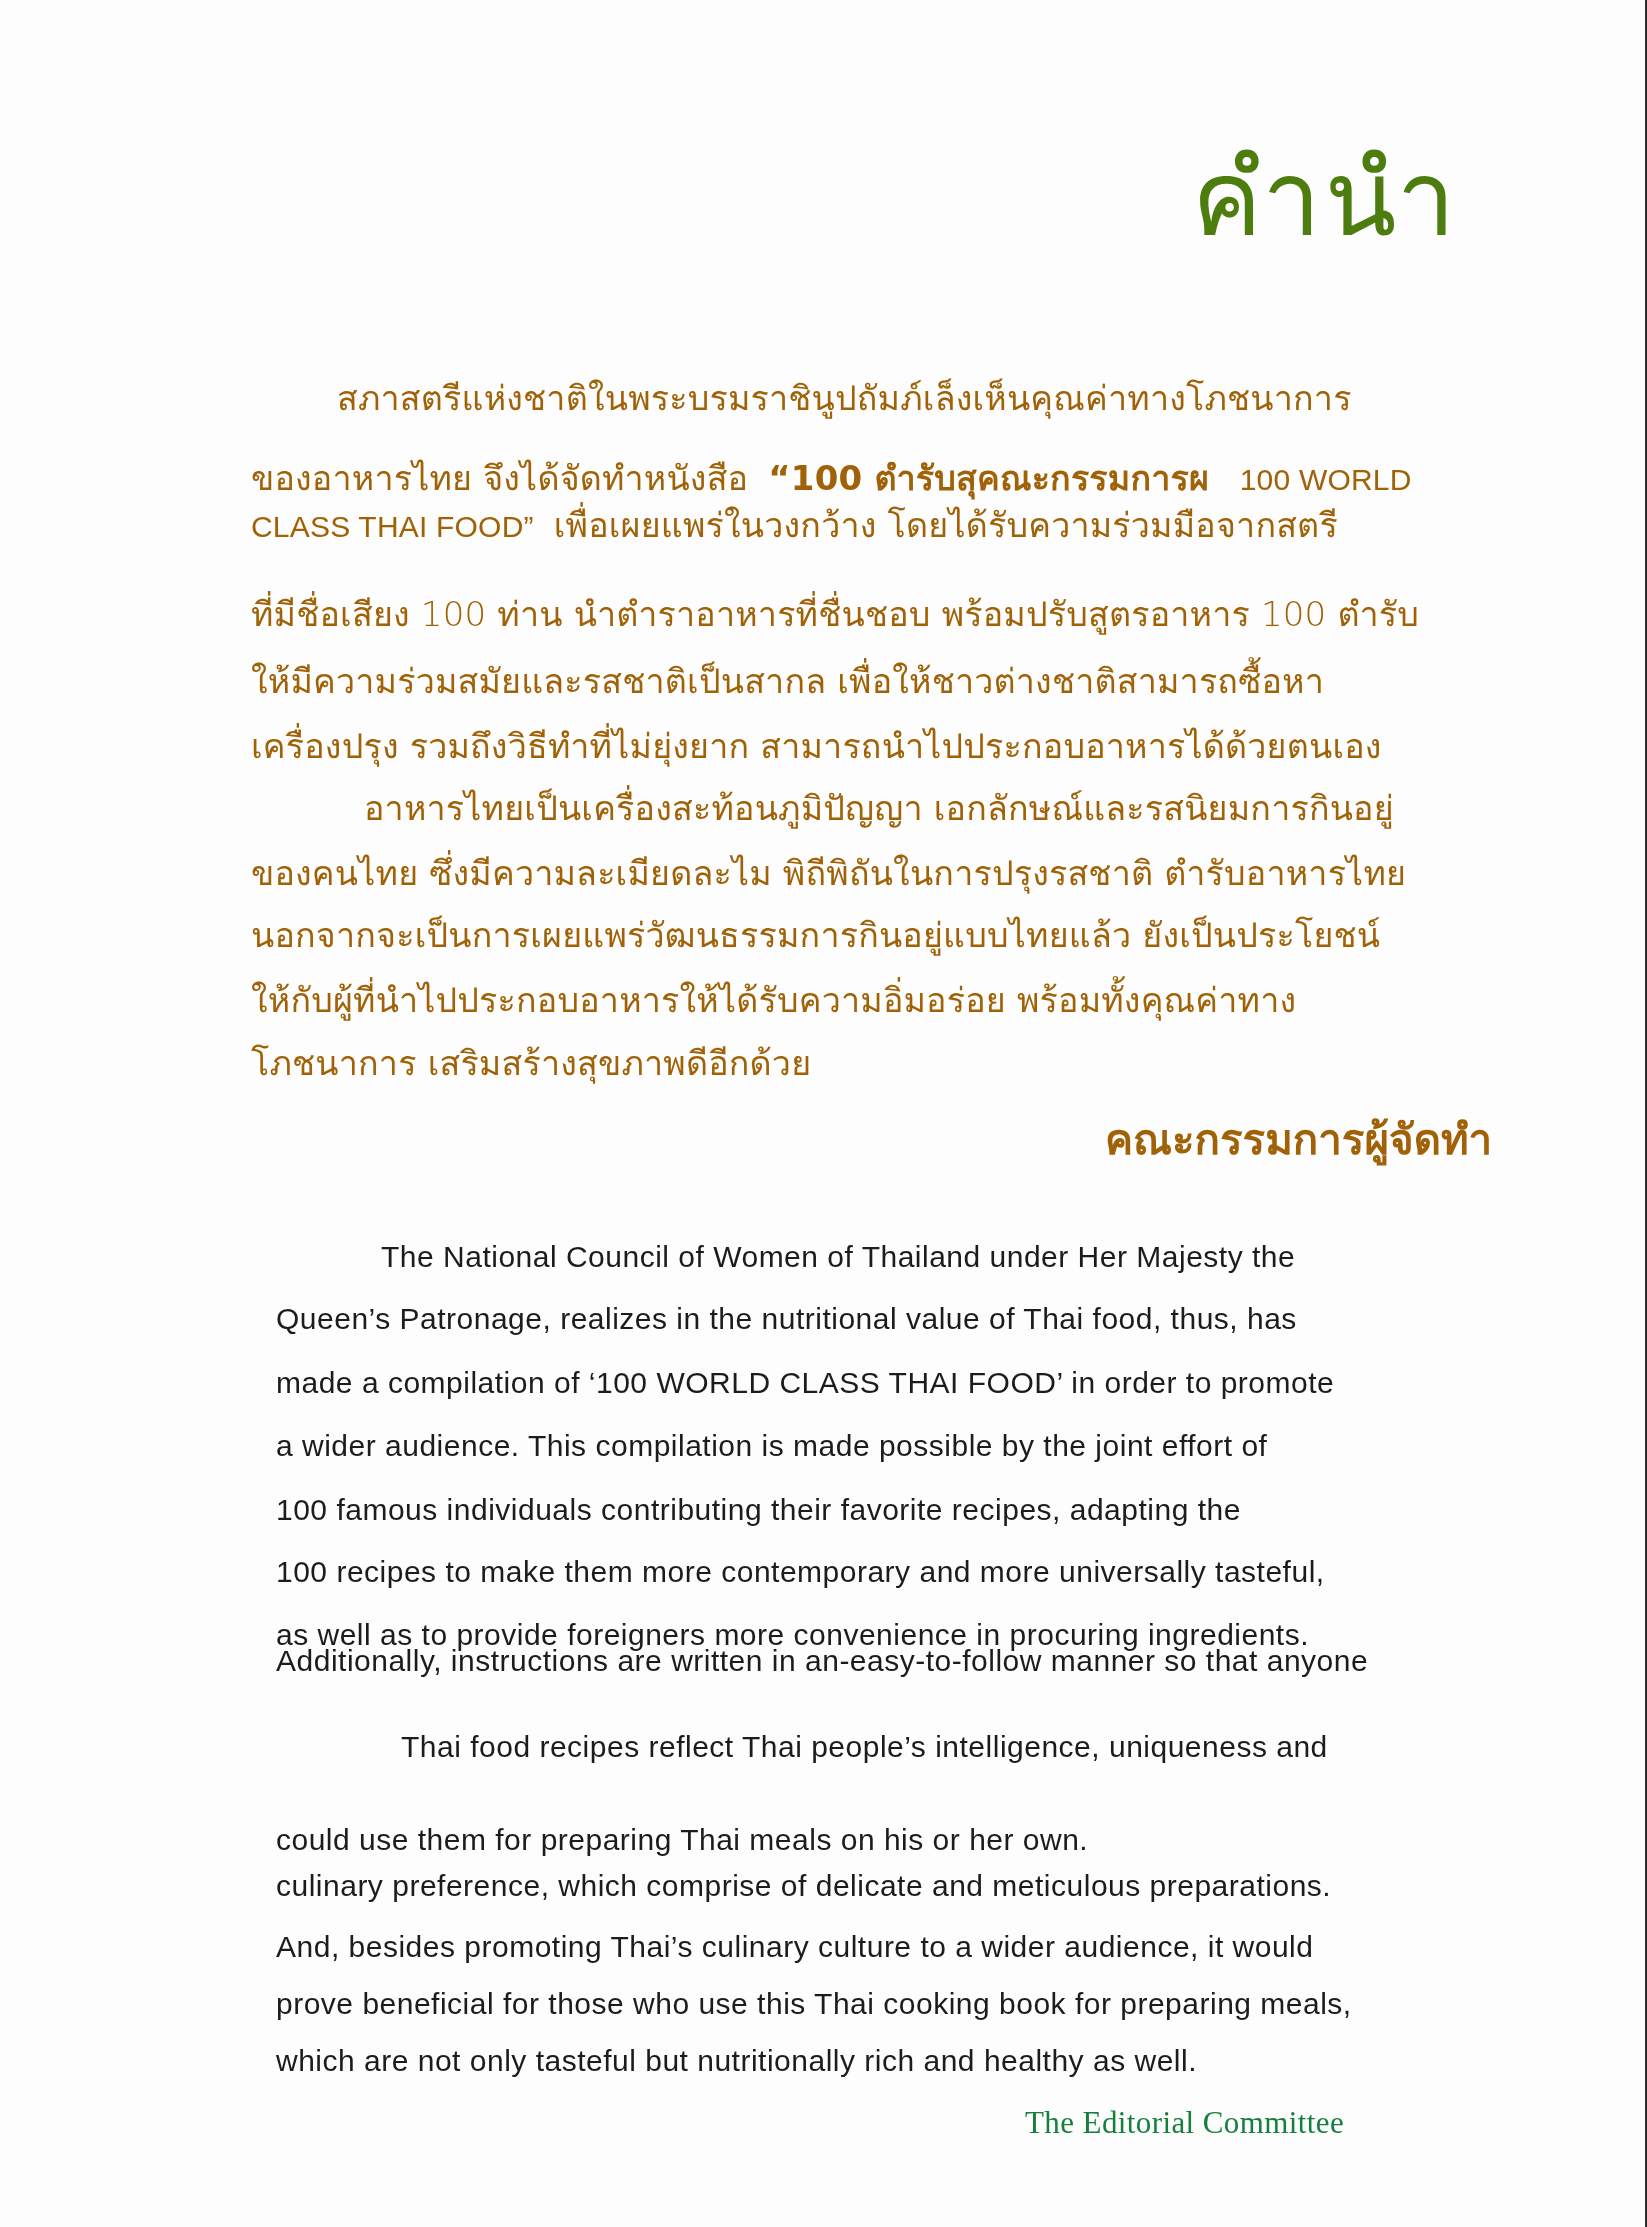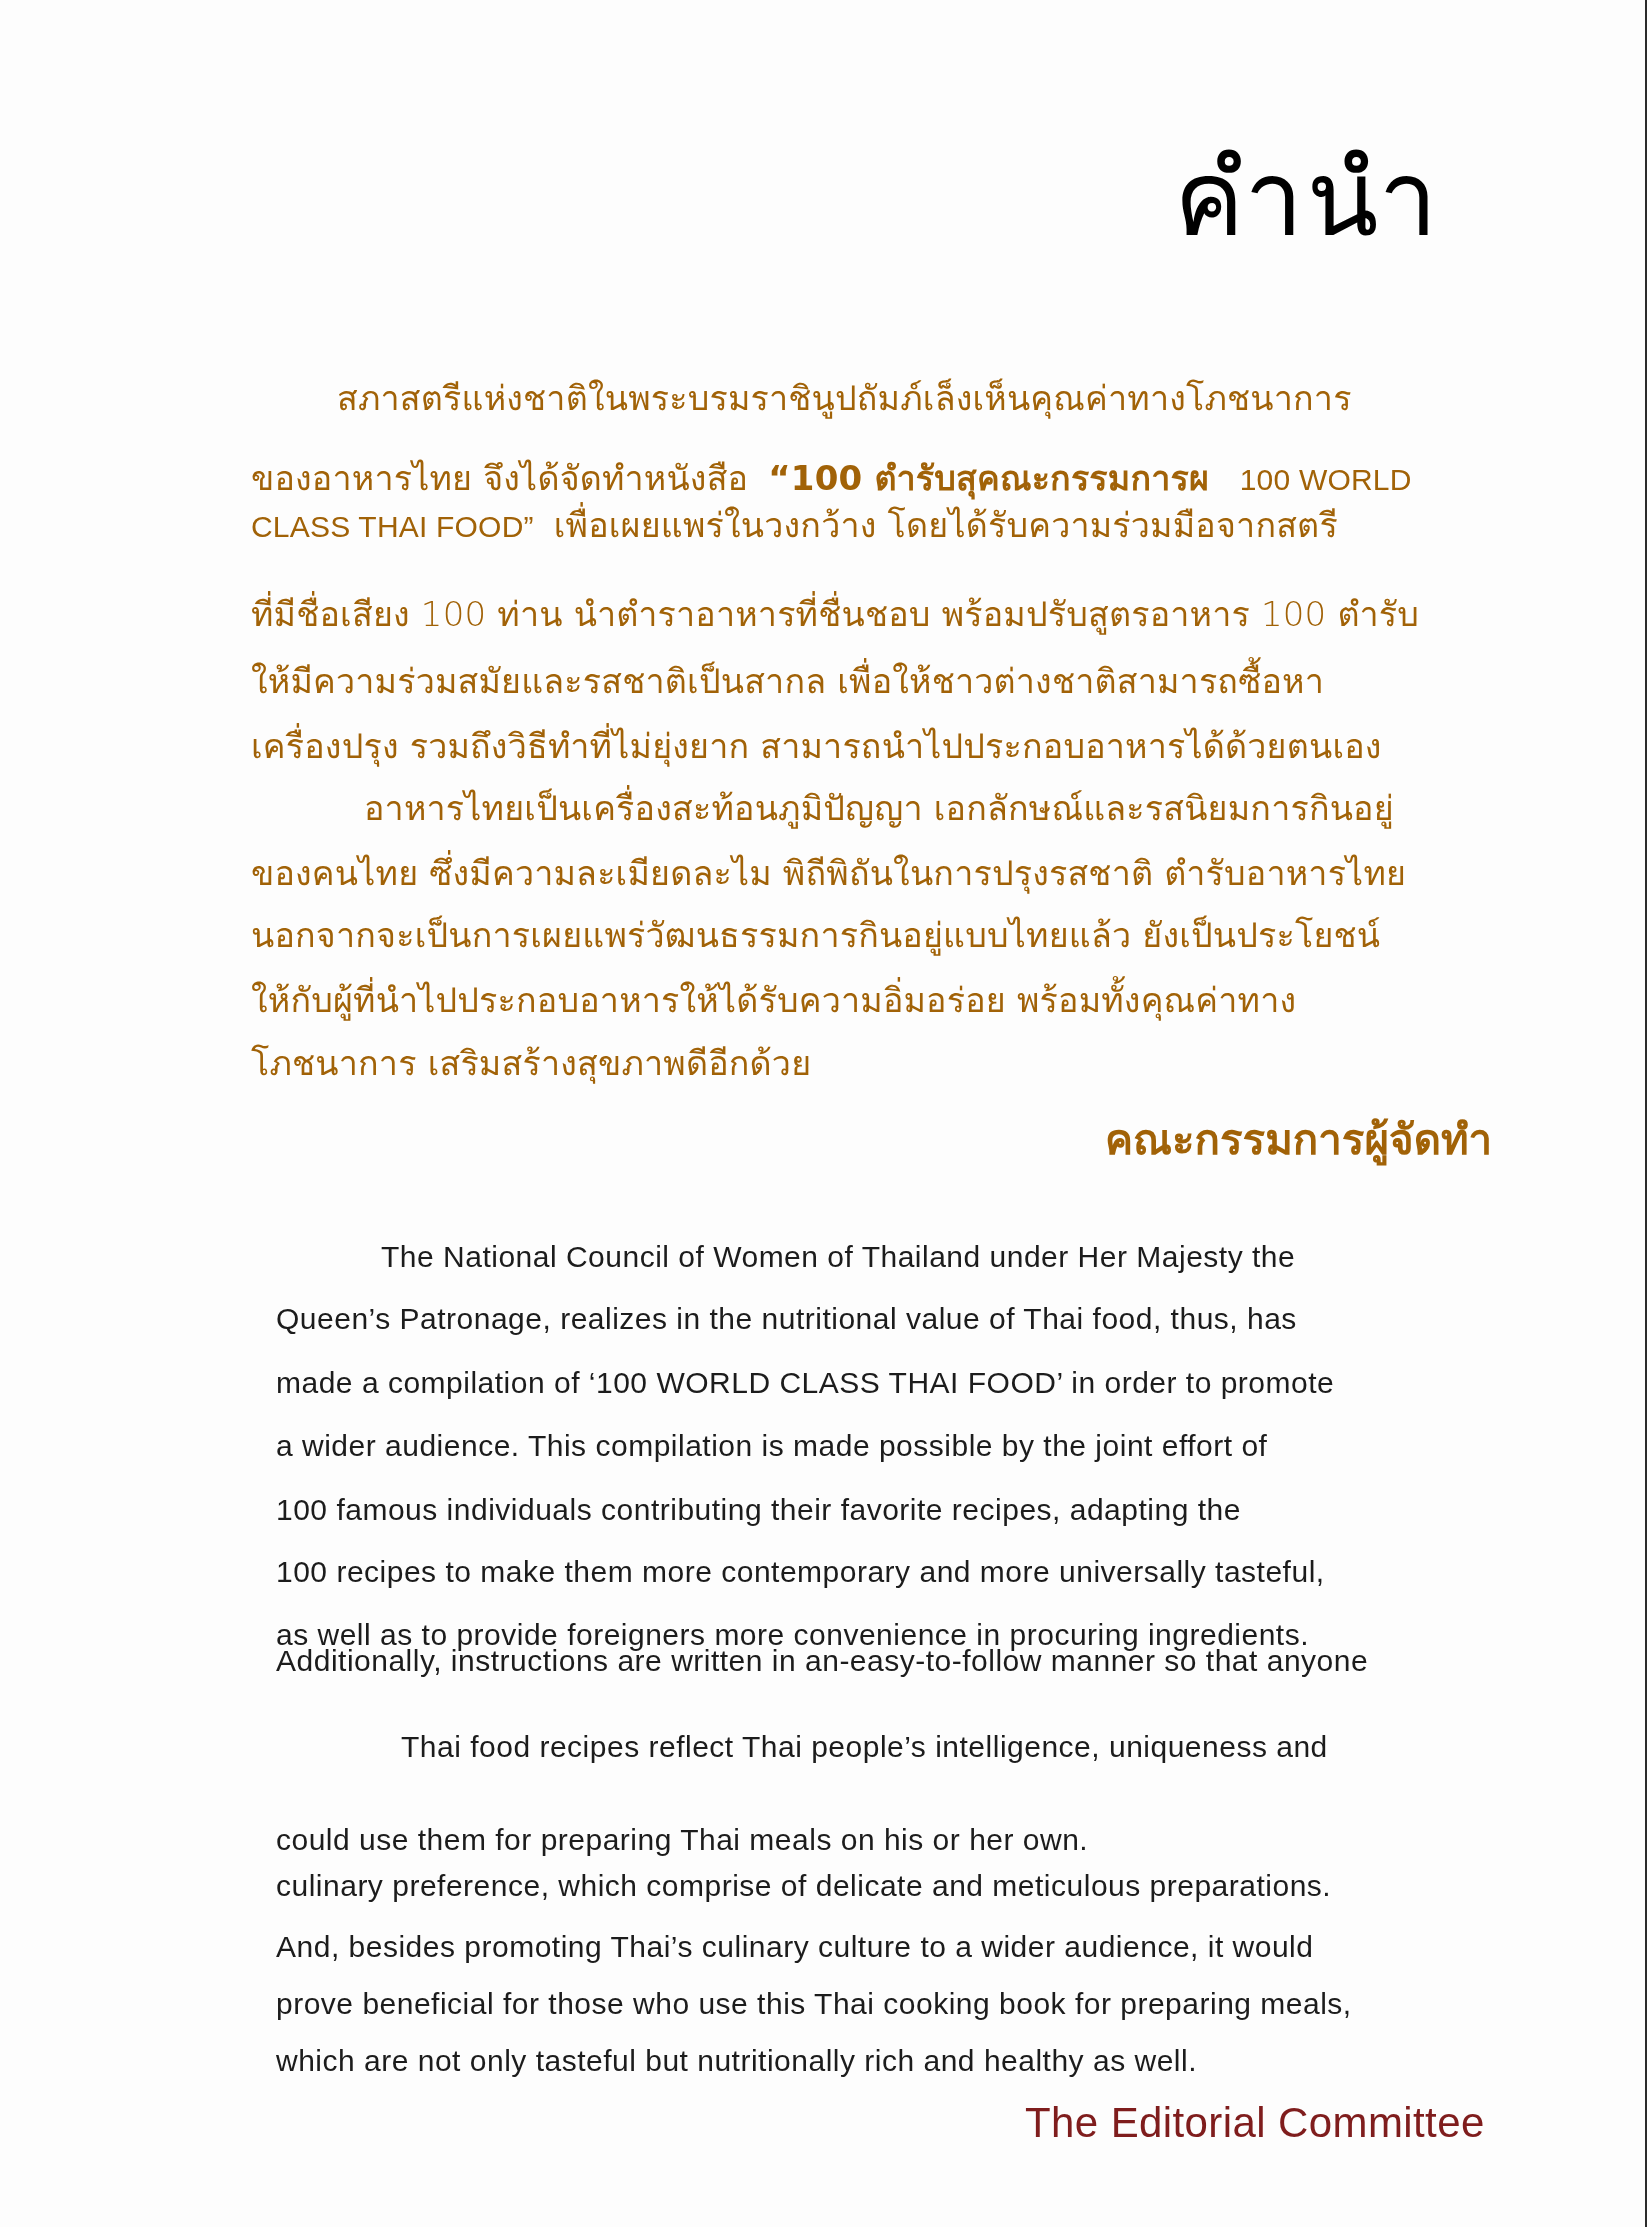--- a/index.html
+++ b/index.html
@@ -33,22 +33,23 @@
     .title {
       position: absolute;
       left: 1174px;
       top: 132px;
       width: 285px;
       font-family: "DejaVu Sans", sans-serif;
       font-weight: 200;
       font-size: 105px;
       line-height: 134px;
       letter-spacing: 3.6px;
-      color: #000000;
+      color: #4d7c0f;
       -webkit-text-stroke: 0px;
+      text-align: right;
     }
     .line {
       position: absolute;
       white-space: nowrap;
       font-family: "DejaVu Sans", sans-serif;
       color: #a16207;
     }
     .th {
       font-size: 34px;
       line-height: 45px;
@@ -71,25 +72,25 @@
     }
     .en {
       font-family: "Liberation Sans", sans-serif;
       font-size: 30px;
       line-height: 39px;
       letter-spacing: 0.5px;
       color: #1c1c1c;
       transform-origin: left center;
     }
     .sig-en {
-      font-family: Liberation Sans, sans-serif;
+      font-family: Liberation Serif, serif;
       font-weight: 400;
-      font-size: 42px;
+      font-size: 31px;
       line-height: 39px;
-      color: #7f1d1d;
+      color: #15803d;
       letter-spacing: 0.4px;
     }
   </style>
 </head>
 <body>
 
 <div class="page">
 
   <div class="title">คำนำ</div>
 

